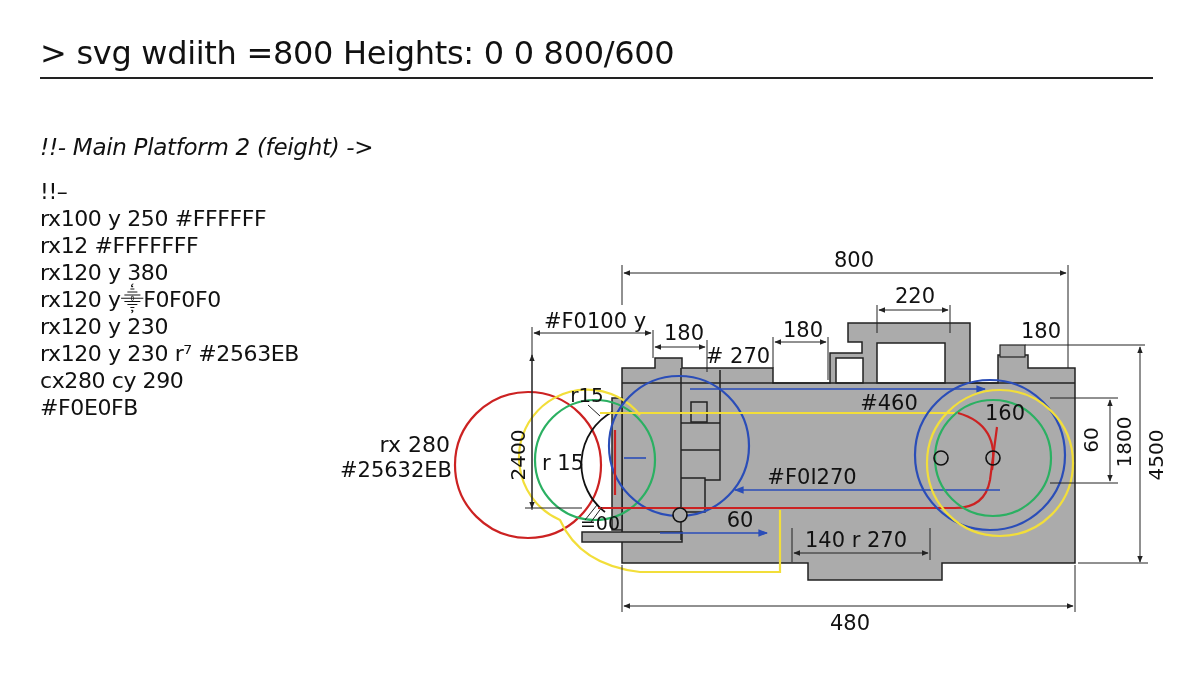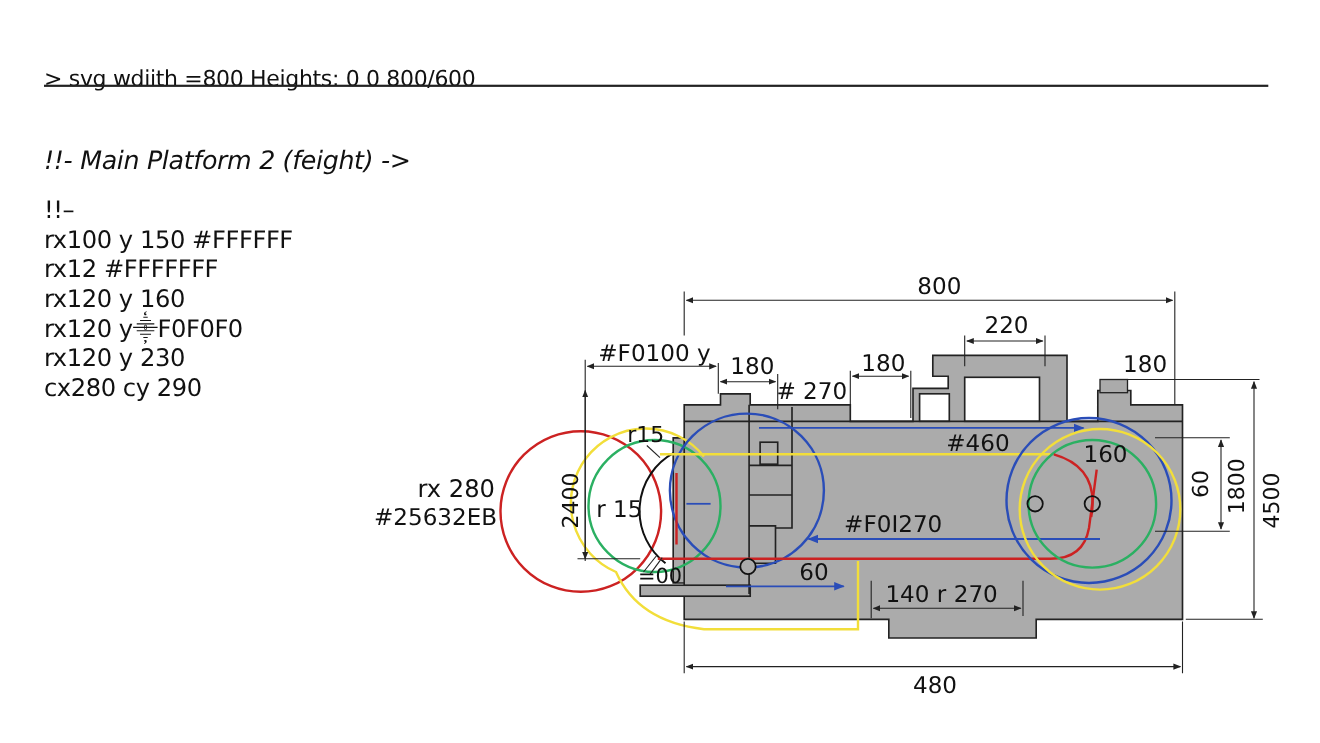--- a/index.html
+++ b/index.html
@@ -1,41 +1,43 @@
 <!DOCTYPE html>
 <html><head>
   <meta charset="utf-8">
   <style>
     html, body { margin: 0; padding: 0; background: #ffffff; }
     body { width: 1200px; height: 675px; position: relative; overflow: hidden;
            font-family: "DejaVu Sans", sans-serif; color: #111; }
-    .header { position: absolute; left: 40px; top: 59px; font-size: 20px; letter-spacing: -0.3px; }
+    .header { position: absolute; left: 40px; top: 34px; font-size: 32px; letter-spacing: -0.3px; }
     .header-rule { position: absolute; left: 40px; top: 77px; width: 1113px; height: 0; border-top: 2px solid #222; }
     .comment { position: absolute; left: 40px; top: 134px; font-size: 23px; letter-spacing: -0.3px; font-style: italic; }
     .code-list { position: absolute; left: 40px; top: 178px; margin: 0; padding: 0; list-style: none; }
     .code-list li { font-size: 22px; line-height: 27px; letter-spacing: -0.4px; white-space: nowrap; }
     svg.drawing { position: absolute; left: 0; top: 0; }
     svg text { font-family: "DejaVu Sans", sans-serif; fill: #111; }
   </style>
 </head>
 <body>
 
 <div class="header">&gt; svg wdiith =800 Heights: 0 0 800/600</div>
 <div class="header-rule"></div>
 
 <div class="comment">!!- Main Platform 2 (feight) -&gt;</div>
 
 <ul class="code-list">
   <li>!!–</li>
-  <li>rx100 y 150  #FFFFFF</li>
+  <li>rx100 y 250  #FFFFFF</li>
   <li>rx12 #FFFFFFF</li>
-  <li>rx120 y 160</li>
+  <li>rx120 y 380</li>
   <li>rx120 y⸎F0F0F0</li>
   <li>rx120 y 230</li>
+  <li>rx120 y 230 r⁷ #2563EB</li>
   <li>cx280 cy 290</li>
+  <li> #F0E0FB</li>
 </ul>
 
 <svg class="drawing" width="1200" height="675" viewBox="0 0 1200 675">
   <defs>
     <marker id="arr" viewBox="0 0 10 10" refX="9" refY="5" markerWidth="7" markerHeight="7" orient="auto-start-reverse">
       <path d="M0,1 L10,5 L0,9 z" fill="#222"></path>
     </marker>
     <marker id="arrb" viewBox="0 0 10 10" refX="9" refY="5" markerWidth="6" markerHeight="6" orient="auto-start-reverse">
       <path d="M0,1 L10,5 L0,9 z" fill="#2A4DB8"></path>
     </marker>

